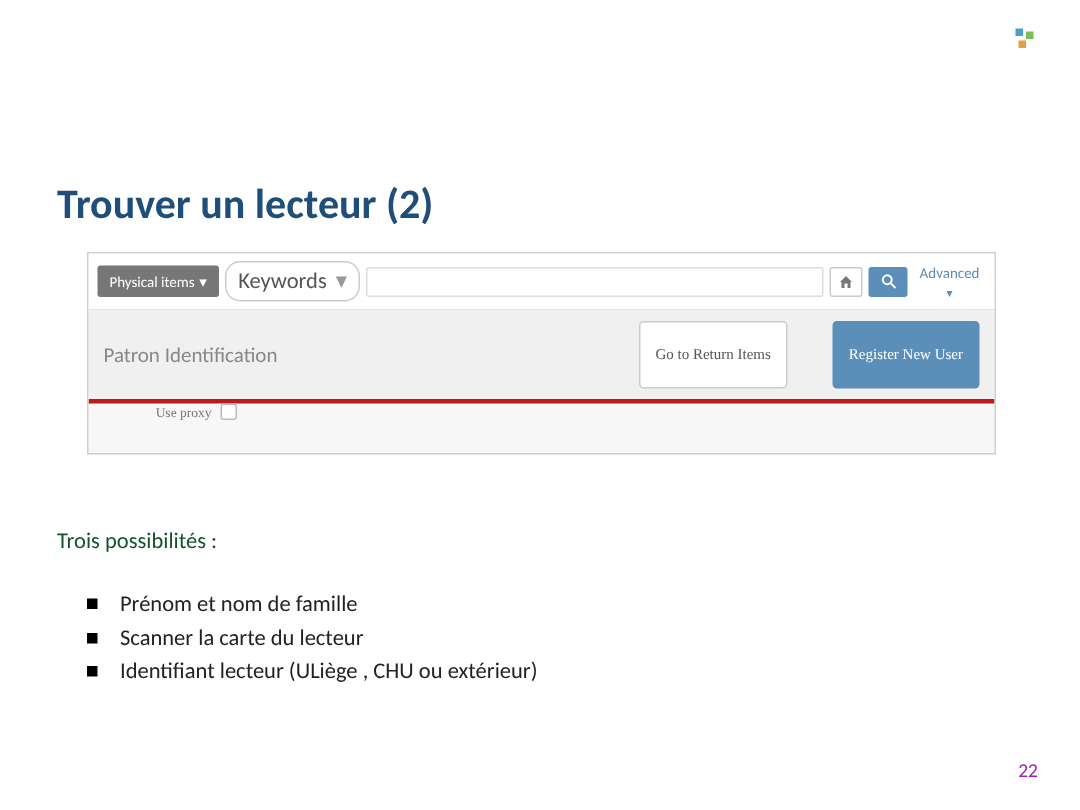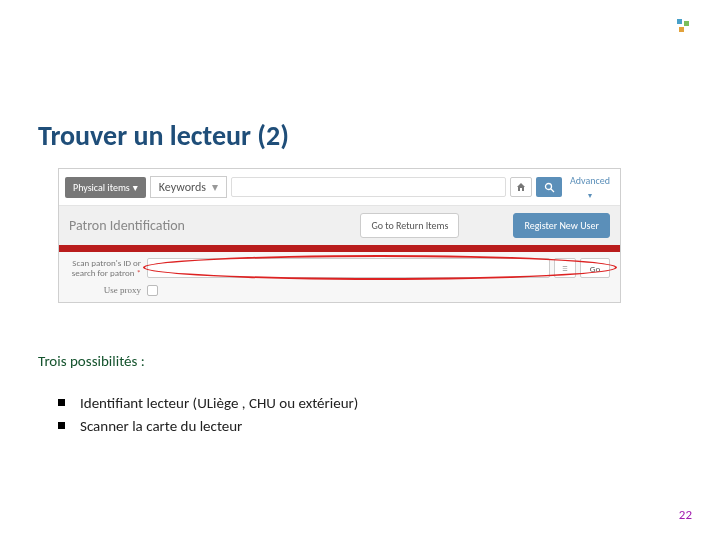--- a/index.html
+++ b/index.html
@@ -24,21 +24,21 @@
     left: 38px;
     font-size: 28px;
     font-weight: 700;
     color: #1f4e79;
     margin-top: 38px;
   }
   .screenshot-wrap {
     position: absolute;
     top: 168px;
     left: 58px;
-    width: 563px;
+    width: 606px;
     height: 135px;
     border: 1px solid #cfcfcf;
     background: #f7f7f7;
     overflow: hidden;
   }
   .toolbar {
     background: #fff;
     border-bottom: 1px solid #e4e4e4;
     padding: 5px 6px;
     display: flex;
@@ -54,22 +54,22 @@
     font-size: 10px;
     display: flex;
     align-items: center;
     gap: 3px;
   }
   .kw {
     background: #fff;
     border: 1px solid #ccc;
     color: #555;
     padding: 3px 8px;
-    border-radius: 0;
-    font-size: 12px;
+    border-radius: 10px;
+    font-size: 15px;
     display: flex;
     align-items: center;
     gap: 6px;
   }
   .searchbar {
     flex: 1;
     background: #fff;
     border: 1px solid #ddd;
     height: 20px;
     border-radius: 2px;
@@ -102,37 +102,37 @@
     display: flex;
     align-items: center;
     gap: 3px;
     flex-direction: column;
   }
   .subhead {
     display: flex;
     align-items: center;
     padding: 7px 10px;
     background: #f0f0f0;
-    border-bottom: 7px solid #b91c1c;
-    gap: 24px;
+    border-bottom: 3px solid #b91c1c;
   }
   .subhead-title {
     color: #888;
     font-size: 14px;
     font-weight: 400;
     flex: 1;
   }
   .btn {
     background: #fff;
     border: 1px solid #ccc;
     color: #555;
-    padding: 5px 10px;
+    padding: 16px 10px;
     border-radius: 3px;
     font-size: 10px;
     margin-left: 6px;
+    font-family: Liberation Serif, serif;
   }
   .btn.primary {
     background: #5b8fb9;
     border-color: #5b8fb9;
     color: #fff;
     margin-left: 30px;
   }
   .formrow {
     display: flex;
     align-items: center;
@@ -281,36 +281,28 @@
       <span style="font-size:8px">▾</span>
     </div>
   </div>
 
   <div class="subhead">
     <div class="subhead-title">Patron Identification</div>
     <div class="btn">Go to Return Items</div>
     <div class="btn primary">Register New User</div>
   </div>
 
-  <div class="formrow">
-    <div class="label"><span>Scan patron's ID or search for patron</span> <span class="ast">*</span></div>
-    <div class="input-wrap">
-      <div class="input"></div>
-      <div class="ellipse"></div>
-    </div>
-    <div class="menu">≡</div>
-    <div class="go">Go</div>
-  </div>
 
   <div class="proxyrow">
     <div class="label">Use proxy</div>
     <div class="checkbox"></div>
   </div>
 </div>
 
 <div class="body-text possib">Trois possibilités :</div>
 
 <ul class="bullets">
+  <li>Prénom et nom de famille</li>
+  <li>Scanner la carte du lecteur</li>
   <li>Identifiant lecteur (ULiège , CHU ou extérieur)</li>
-  <li>Scanner la carte du lecteur</li>
 </ul>
 
 <div class="pagenum">22</div>
 
 </body></html>

